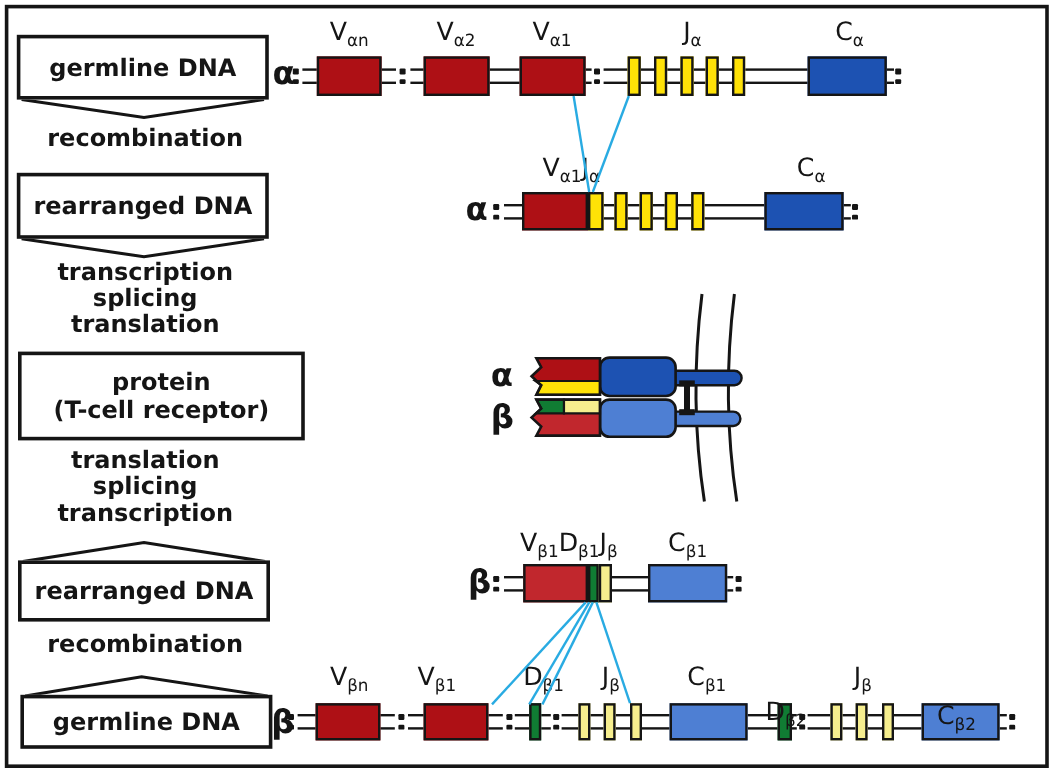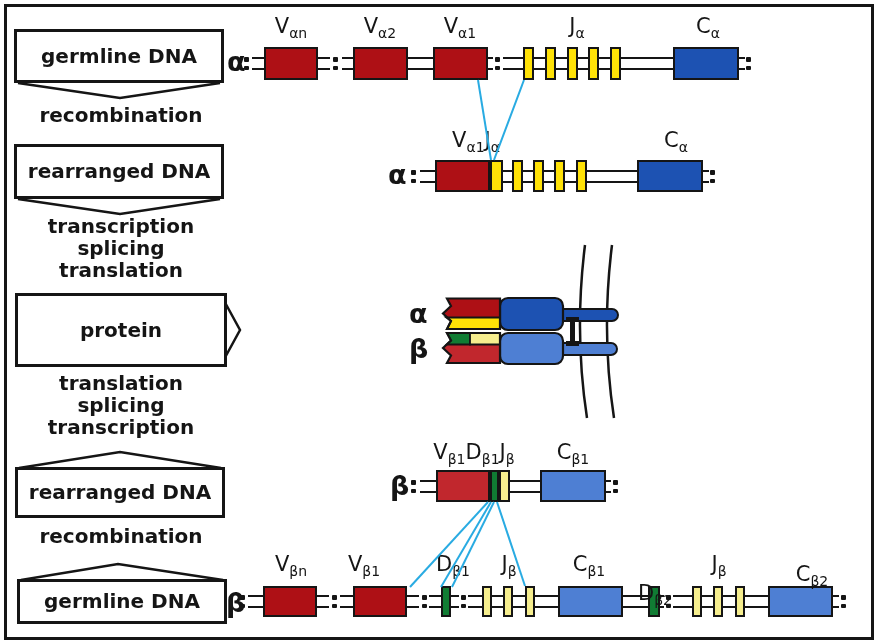--- a/index.html
+++ b/index.html
@@ -52,22 +52,23 @@
   <svg class="chev" style="left:14px;top:197px;" width="210" height="22">
     <polyline points="4,2 106,17 206,2"></polyline>
   </svg>
 
   <div class="step" style="top:215px;">
     <span>transcription</span>
     <span>splicing</span>
     <span>translation</span>
   </div>
 
-  <div class="pbox" style="left:15px;top:293px;width:212px;height:74px;">
+  <div class="pbox" style="left:15px;top:293px;width:239px;height:74px;">
     <span>protein</span>
+    <span>(T-cell receptor)</span>
   </div>
   <svg class="chev" style="left:220px;top:294px;" width="26" height="72">
     <polyline points="2,3 20,36 2,69"></polyline>
   </svg>
 
   <div class="step" style="top:372px;">
     <span>translation</span>
     <span>splicing</span>
     <span>transcription</span>
   </div>
@@ -231,21 +232,21 @@
       <div class="gbox" style="left: 713px; top: 586px; width: 10px; height: 31px; background: rgb(246, 238, 142);"></div>
       <div class="gbox" style="left: 735px; top: 586px; width: 10px; height: 31px; background: rgb(246, 238, 142);"></div>
       <div class="gbox" style="left: 768px; top: 586px; width: 65px; height: 31px; background: rgb(78, 127, 211);"></div>
       <div class="glabel" style="left: 291px; top: 554px;"><span>V</span><sub>βn</sub></div>
       <div class="glabel" style="left: 364px; top: 554px;"><span>V</span><sub>β1</sub></div>
       <div class="glabel" style="left: 453px; top: 554px;"><span>D</span><sub>β1</sub></div>
       <div class="glabel" style="left: 509px; top: 554px;"><span>J</span><sub>β</sub></div>
       <div class="glabel" style="left: 589px; top: 554px;"><span>C</span><sub>β1</sub></div>
       <div class="glabel" style="left: 655px; top: 583px;"><span>D</span><sub>β2</sub></div>
       <div class="glabel" style="left: 719px; top: 554px;"><span>J</span><sub>β</sub></div>
-      <div class="glabel" style="left: 797px; top: 564px; margin-left: 15px;"><span>C</span><sub>β2</sub></div>
+      <div class="glabel" style="left: 797px; top: 586px;"><span>C</span><sub>β2</sub></div>
     </div>
 
   <div class="chain-label" style="left:409px;top:300px;">α</div>
   <div class="chain-label" style="left:409px;top:335px;">β</div>
 
   <svg id="overlay" width="878" height="644">
 
     <path d="M585,245 Q574,333 587,418" fill="none" stroke-width="2.5" stroke="#151515"></path>
     <path d="M612,245 Q601,333 614,418" fill="none" stroke-width="2.5" stroke="#151515"></path>
 

